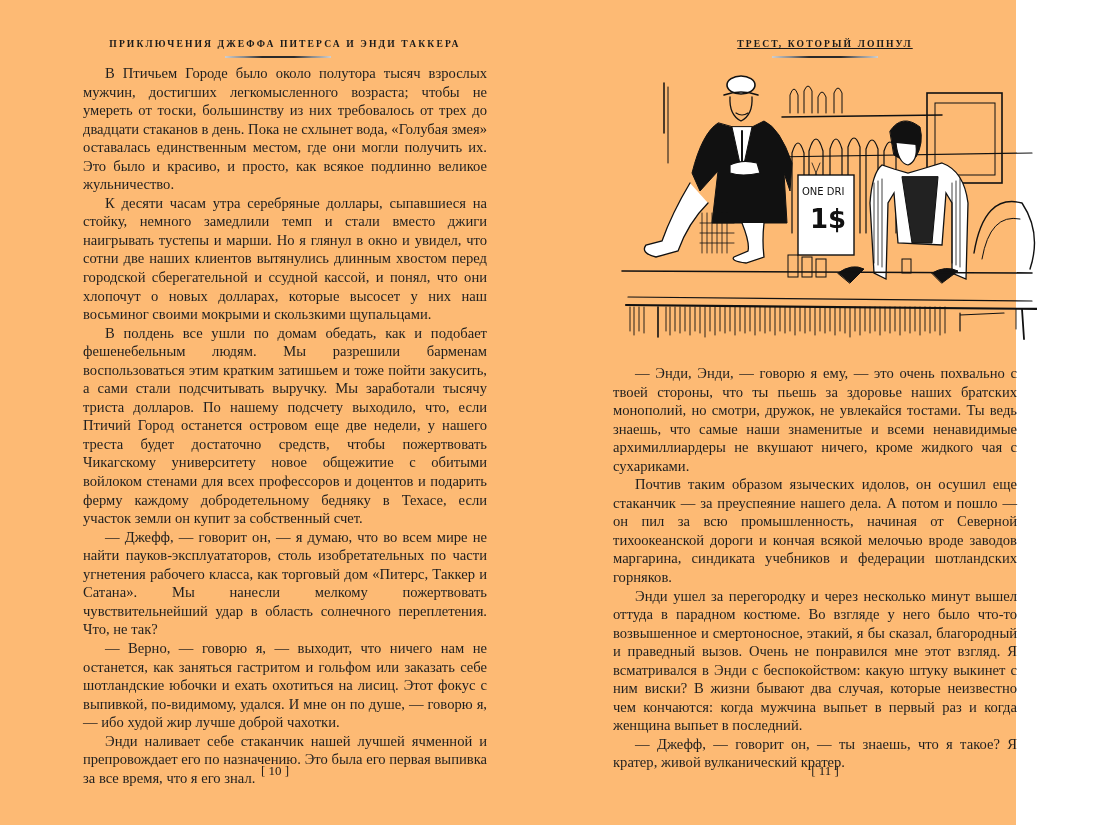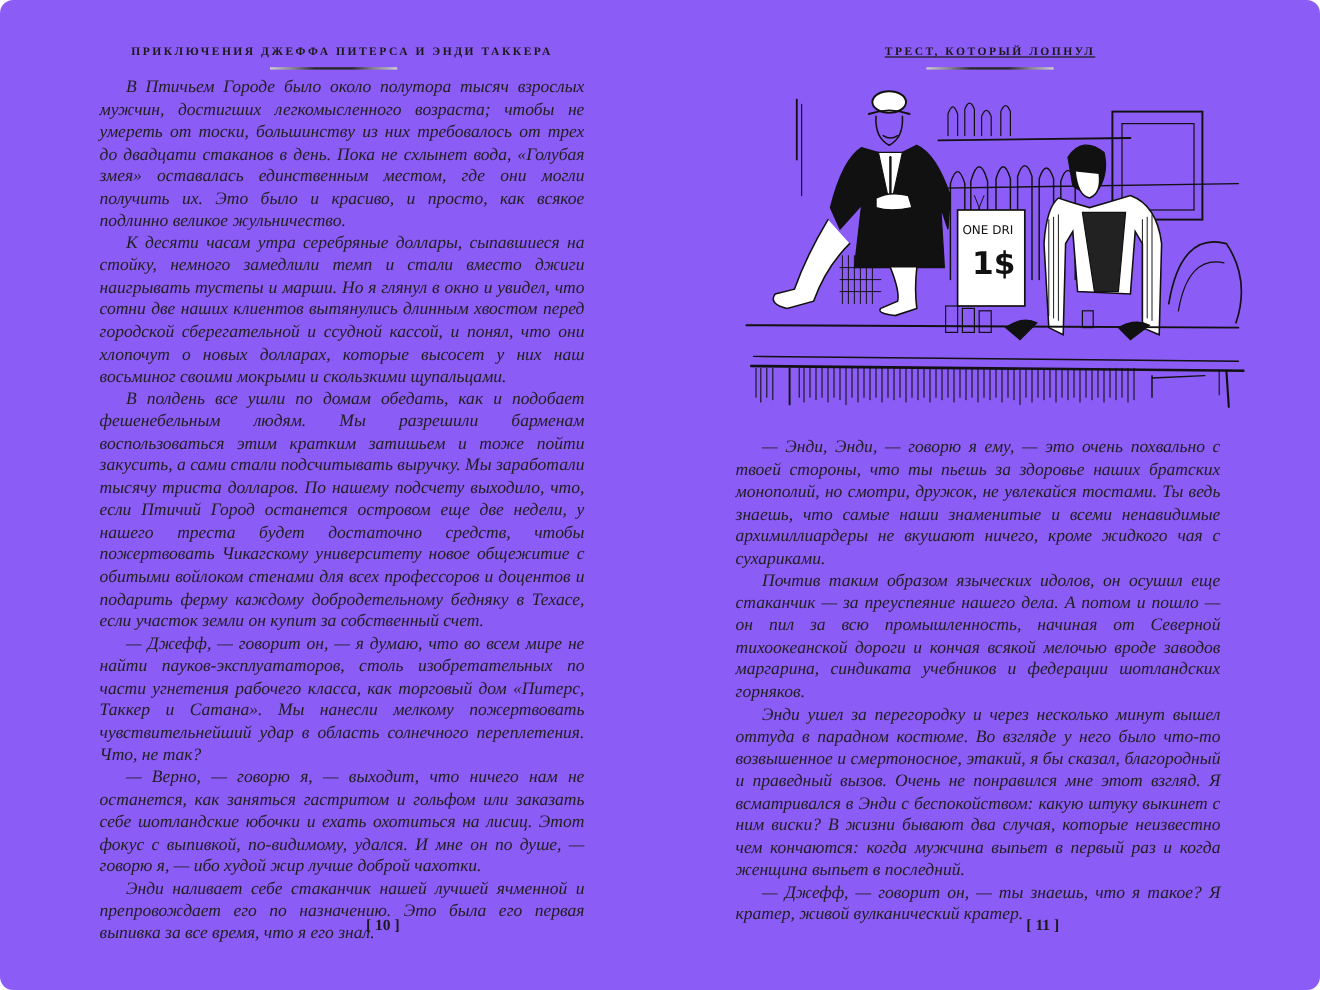--- a/index.html
+++ b/index.html
@@ -1,17 +1,17 @@
 <!DOCTYPE html>
 <html><head>
   <meta charset="utf-8">
   <style>
     html, body { margin: 0; padding: 0; background: #ffffff; }
     body { width: 1100px; height: 825px; position: relative; overflow: hidden; color: #1f1f1f; }
-    .spread { position: absolute; left: 0; top: 0; width: 1100px; height: 825px; background: #8b5cf6; border-radius: 11px; }
+    .spread { position: absolute; left: 0; top: 0; width: 1016px; height: 825px; background: #fdba74; }
     .page { position: absolute; top: 0; height: 825px; }
     .page.left { left: 0; width: 550px; }
     .page.right { left: 550px; width: 550px; }
     .running-head {
       position: absolute; top: 38px; left: 0; width: 100%;
       text-align: center;
       font-family: "Liberation Serif", "DejaVu Serif", serif;
       font-weight: bold; font-size: 9.6px; letter-spacing: 2.1px;
       color: #1a1a1a;
     }
@@ -26,25 +26,25 @@
     .text-block {
       position: absolute; width: 404px;
       font-family: "Liberation Serif", "DejaVu Serif", serif;
       font-size: 14.6px; line-height: 18.55px;
       color: #1f1f1f;
       text-align: justify;
       hyphens: manual;
     }
     .page.left .text-block { left: 83px; top: 64px; }
     .page.right .text-block { left: 63px; top: 364px; }
-    .text-block p { margin: 0; text-indent: 22px; font-style: italic; }
+    .text-block p { margin: 0; text-indent: 22px; }
     .folio {
       position: absolute; top: 763px; width: 100%; text-align: center;
       font-family: "Liberation Serif", "DejaVu Serif", serif;
-      font-weight: bold; font-size: 13px; color: #1a1a1a; padding-left: 44px;
+      font-weight: normal; font-size: 13px; color: #1a1a1a;
     }
     .page.left .folio { left: 0; width: 550px; }
     .page.right .folio { left: 0; width: 550px; }
     .illustration { position: absolute; left: 62px; top: 73px; width: 425px; height: 270px; text-align: right; }
     .illustration svg { width: 100%; height: 100%; display: block; }
   </style>
 </head>
 <body>
 
 <div class="spread">

